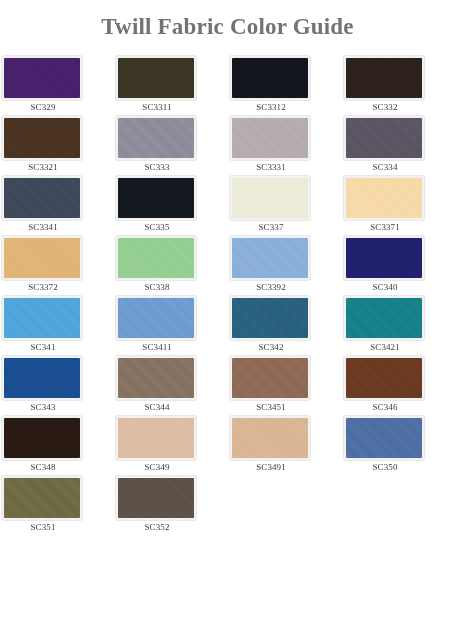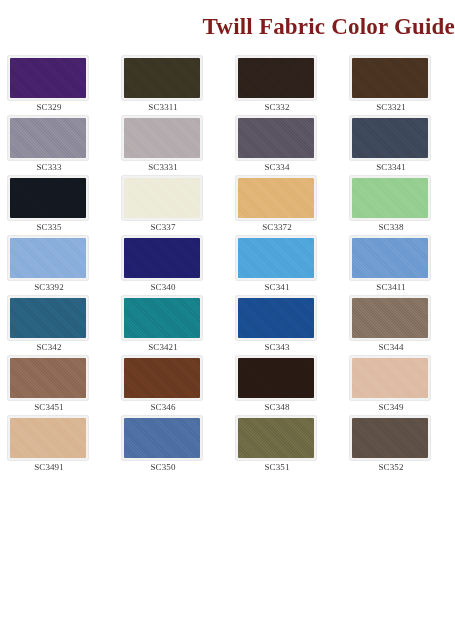--- a/index.html
+++ b/index.html
@@ -18,38 +18,37 @@
     position: relative;
     width: 455px;
     height: 618px;
     background: #ffffff;
   }
   #title {
     position: absolute;
     top: 14px;
     left: 0;
     width: 455px;
-    text-align: right;
+    text-align: center;
     font-family: "Liberation Serif", "DejaVu Serif", serif;
     font-weight: bold;
     font-size: 23px;
     letter-spacing: 0.2px;
-    color: #7f1d1d;
+    color: #737373;
     white-space: nowrap;
   }
   #grid {
     position: absolute;
     top: 52px;
     left: 0;
     width: 455px;
     display: grid;
     grid-template-columns: repeat(4, 114px);
     grid-auto-rows: 60px;
     justify-content: start;
-    padding-left: 6px;
     box-sizing: border-box;
   }
   .cell {
     position: relative;
     width: 114px;
     height: 60px;
   }
   .swatch-wrap {
     position: absolute;
     top: 4px;
@@ -102,20 +101,26 @@
         <div class="label">SC329</div>
       </div>
       <div class="cell">
         <div class="swatch-wrap">
           <div class="swatch" style="background-color: rgb(59, 53, 36);"></div>
         </div>
         <div class="label">SC3311</div>
       </div>
       <div class="cell">
         <div class="swatch-wrap">
+          <div class="swatch" style="background-color: rgb(20, 22, 30);"></div>
+        </div>
+        <div class="label">SC3312</div>
+      </div>
+      <div class="cell">
+        <div class="swatch-wrap">
           <div class="swatch" style="background-color: rgb(45, 33, 27);"></div>
         </div>
         <div class="label">SC332</div>
       </div>
       <div class="cell">
         <div class="swatch-wrap">
           <div class="swatch" style="background-color: rgb(74, 51, 34);"></div>
         </div>
         <div class="label">SC3321</div>
       </div>
@@ -150,20 +155,26 @@
         <div class="label">SC335</div>
       </div>
       <div class="cell">
         <div class="swatch-wrap">
           <div class="swatch" style="background-color: rgb(237, 235, 216);"></div>
         </div>
         <div class="label">SC337</div>
       </div>
       <div class="cell">
         <div class="swatch-wrap">
+          <div class="swatch" style="background-color: rgb(247, 217, 168);"></div>
+        </div>
+        <div class="label">SC3371</div>
+      </div>
+      <div class="cell">
+        <div class="swatch-wrap">
           <div class="swatch" style="background-color: rgb(224, 180, 118);"></div>
         </div>
         <div class="label">SC3372</div>
       </div>
       <div class="cell">
         <div class="swatch-wrap">
           <div class="swatch" style="background-color: rgb(149, 206, 145);"></div>
         </div>
         <div class="label">SC338</div>
       </div>

